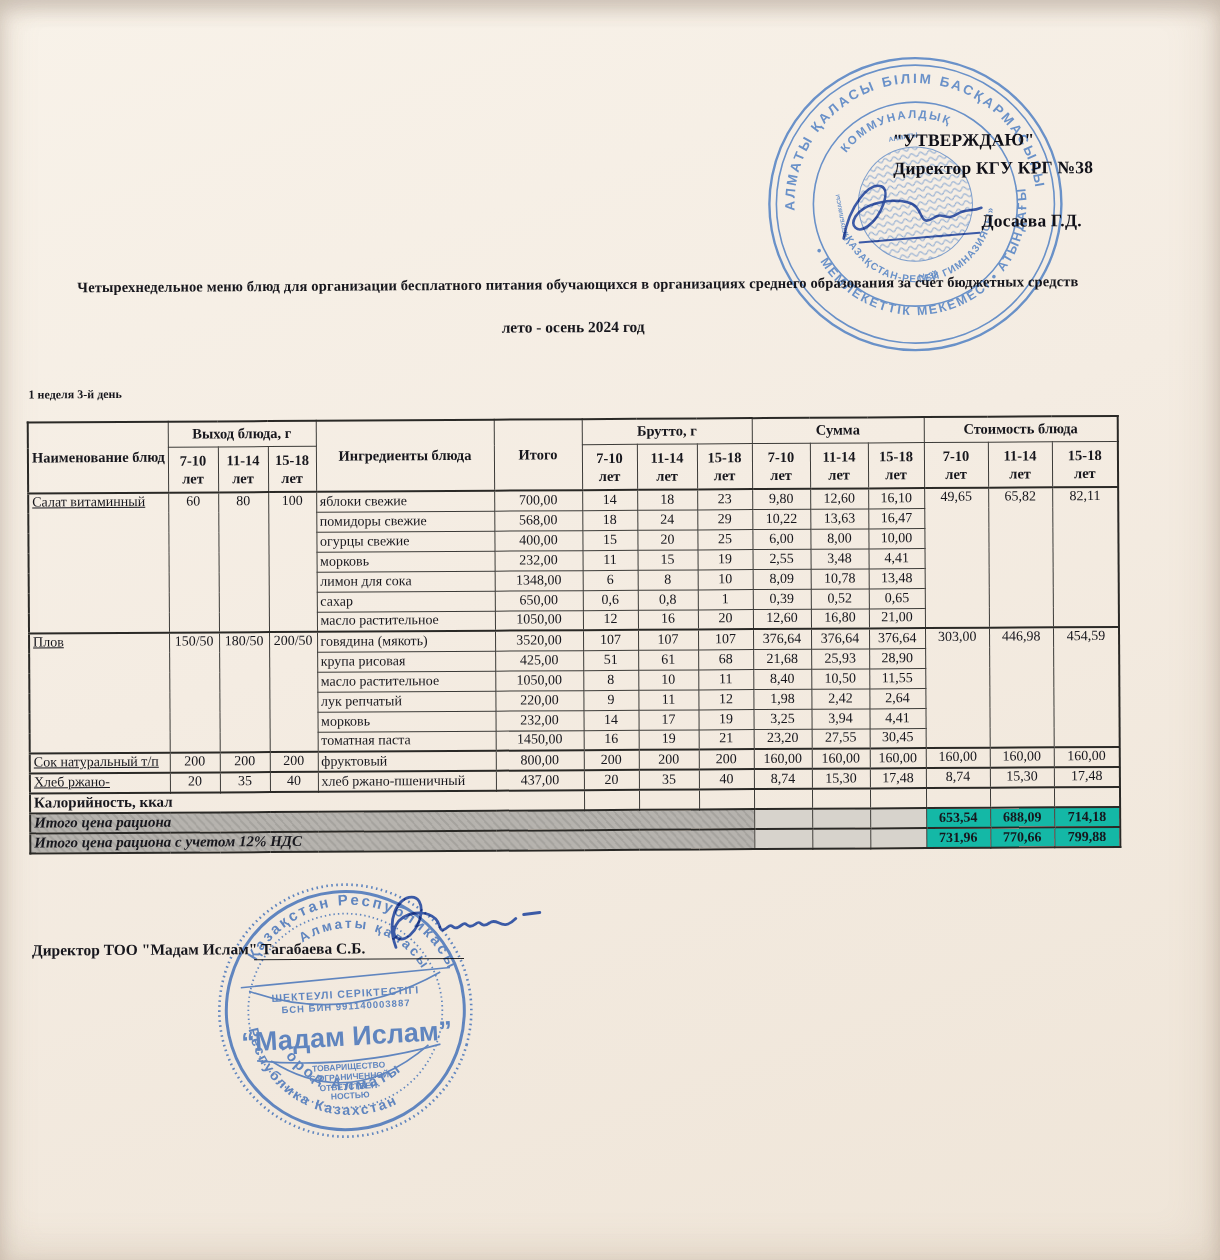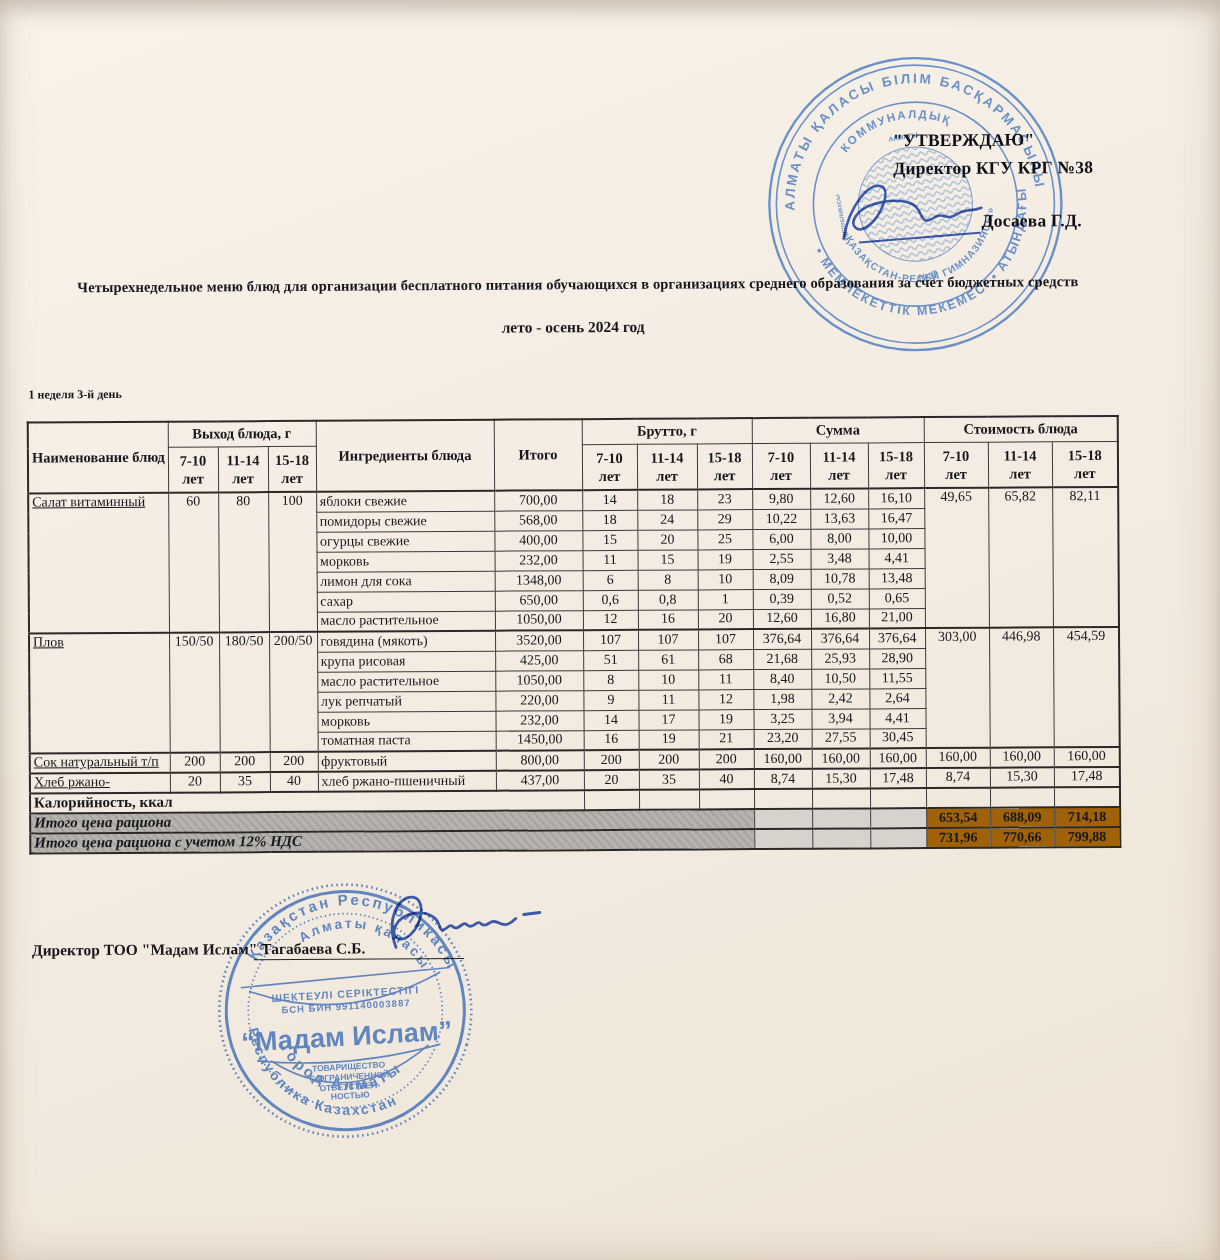--- a/index.html
+++ b/index.html
@@ -53,21 +53,21 @@
   tr.kcal{height:22px;}
   tr.kcal td.label-b{font-weight:bold;font-size:15px;text-align:left;}
   tr.total{height:21px;}
   tr.total td{
     background:#b2afaa;
     background-image:repeating-linear-gradient(48deg, rgba(0,0,0,.07) 0 2px, rgba(255,255,255,.05) 2px 6px);
     border-top:2px solid #2a2926;
   }
   tr.total td.label-i{font-weight:bold;font-style:italic;font-size:15px;text-align:left;}
   tr.total td.sumpad{background:#d7d3cc;background-image:none;}
-  tr.total td.tval{font-weight:bold;text-align:center;background:#a16207;}
+  tr.total td.tval{font-weight:bold;text-align:center;background:#14b8a6;}
 
   
   .dir-line{left:30px;top:938px;font-weight:bold;font-size:15.5px;z-index:5;}
   .dir-underline{left:252px;top:957px;width:210px;height:0;border-top:1.6px solid #222;z-index:4;}
 
   
   .stamp{opacity:.82;}
   svg text{font-family:"Liberation Sans", sans-serif;}
   .sig{opacity:.92;}
 </style>

